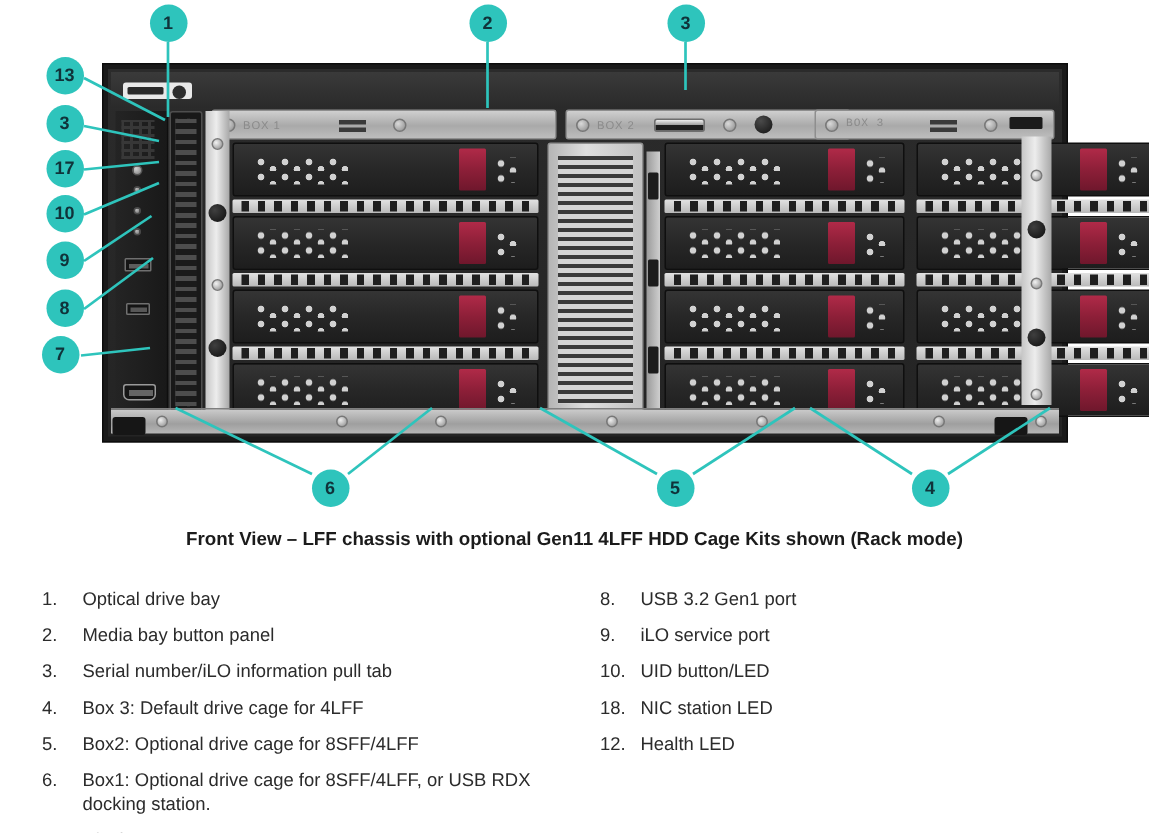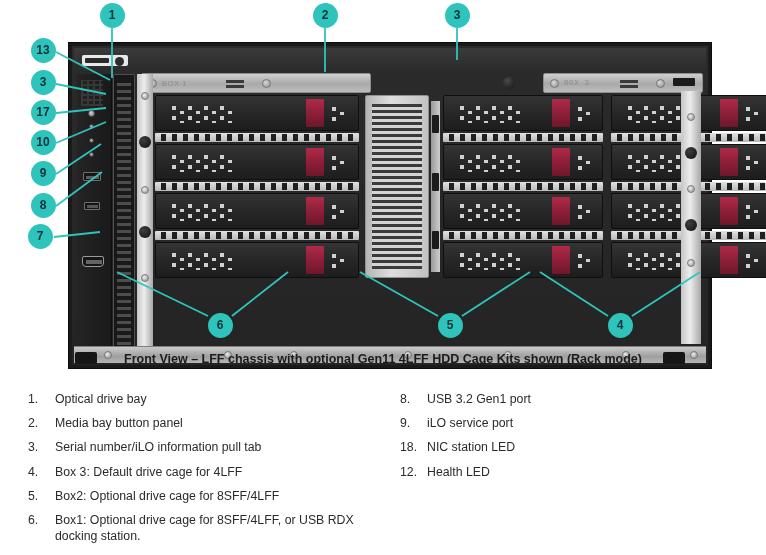--- a/index.html
+++ b/index.html
@@ -8,21 +8,21 @@
     background:#ffffff;
     font-family:"Liberation Sans", sans-serif;
     color:#212121;
     position:relative;
     overflow:hidden;
   }
   .fig{position:absolute;left:0;top:0;width:766px;height:348px;}
 
   
   .chassis{
-    position:absolute;left:68px;top:42px;width:644px;height:327px;
+    position:absolute;left:68px;top:42px;width:644px;height:253px;
     background:#1a1a1a;
     border:1px solid #0c0c0c;
     box-sizing:border-box;
   }
   .chassis-inner{
     position:absolute;left:3px;top:3px;right:3px;bottom:3px;
     background:linear-gradient(180deg,#2b2b2b 0%,#242424 100%);
   }
   
   .bezel{
@@ -249,20 +249,26 @@
       </div>
     </div>
 
     <div class="cage-head" style="left:72px;width:230px;">
       <div class="scr" style="left:6px;"></div>
       <div class="ctxt" style="left:20px;">BOX 1</div>
       <div class="bar2" style="left:84px;"></div>
       <div class="scr" style="left:120px;"></div>
     </div>
 
+    <div class="cage-head" style="left:308px;width:190px;">
+      <div class="scr" style="left:6px;"></div>
+      <div class="ctxt" style="left:20px;">BOX 2</div>
+      <div class="pulltab" style="left:58px;"></div>
+      <div class="scr" style="left:104px;"></div>
+    </div>
     <div class="knob" style="left:434px;top:34px;"></div>
 
     <div class="cage-head" style="left:474px;width:160px;font-family:Liberation Mono, monospace;">
       <div class="scr" style="left:6px;"></div>
       <div class="ctxt" style="left:20px;">BOX 3</div>
       <div class="bar2" style="left:76px;"></div>
       <div class="scr" style="left:112px;"></div>
     </div>
     <div class="blk" style="left:604px;top:35px;width:22px;"></div>
 
@@ -478,20 +484,24 @@
   <div class="col colR">
     <div class="row">
       <span class="num">8.</span>
       <span class="lbl">USB 3.2 Gen1 port</span>
     </div>
     <div class="row">
       <span class="num">9.</span>
       <span class="lbl">iLO service port</span>
     </div>
     <div class="row">
+      <span class="num">10.</span>
+      <span class="lbl">UID button/LED</span>
+    </div>
+    <div class="row">
       <span class="num">18.</span>
       <span class="lbl">NIC station LED</span>
     </div>
     <div class="row">
       <span class="num">12.</span>
       <span class="lbl">Health LED</span>
     </div>
   </div>
 </div>
 

